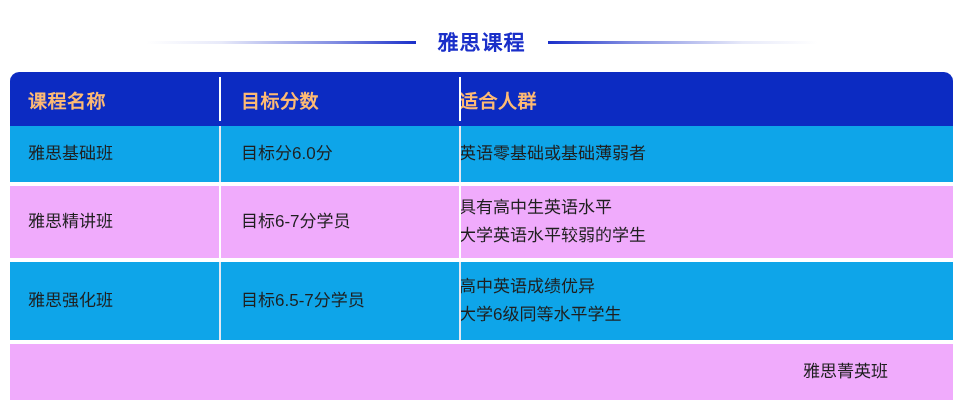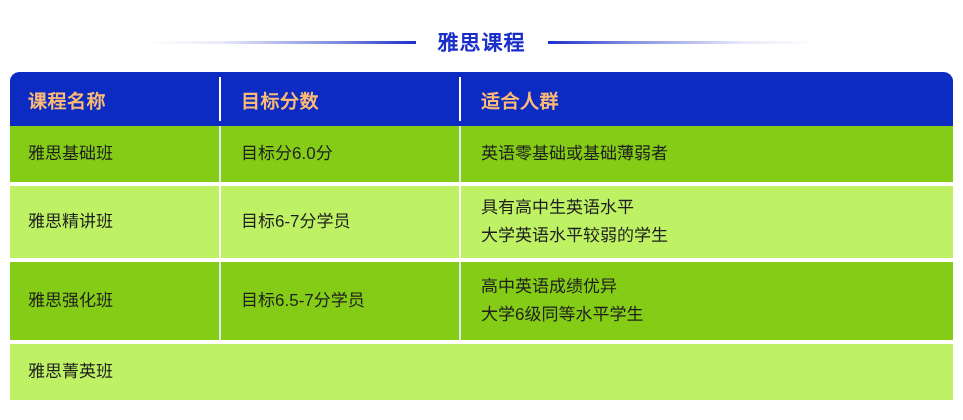--- a/index.html
+++ b/index.html
@@ -70,21 +70,21 @@
   }
 
   .cell {
     box-sizing: border-box;
     display: flex;
     flex-direction: column;
     justify-content: center;
   }
   .col-1 { flex: 0 0 168px; padding-left: 18px; }
   .col-2 { flex: 0 0 240px; padding-left: 22px; margin-left: 41px; }
-  .col-3 { flex: 1 1 auto;  padding-left: 22px; }
+  .col-3 { flex: 1 1 auto;  }
 
   
   .row-header {
     background: #0c2bc2;
     border-radius: 9px 9px 0 0;
     height: 54px;
   }
   .row-header .cell {
     color: #fdba74;
     font-size: 19px;
@@ -116,22 +116,22 @@
   .row-body .col-3::before {
     content: "";
     position: absolute;
     left: 0;
     top: 0;
     bottom: 0;
     width: 2px;
     background: #ffffff;
   }
 
-  .band-white { background: #84cc16; }
-  .band-blue  { background: #bef264; }
+  .band-white { background: #0ea5e9; }
+  .band-blue  { background: #f0abfc; justify-content: flex-end; }
 
   .band-white .col-2::before,
   .band-white .col-3::before {
     background: #e3e9f3;
   }
 
   .row-h1 { height: 56px; }
   .row-h2 { height: 72px; }
   .row-h3 { height: 78px; }
   .row-h4 { height: 56px; }

